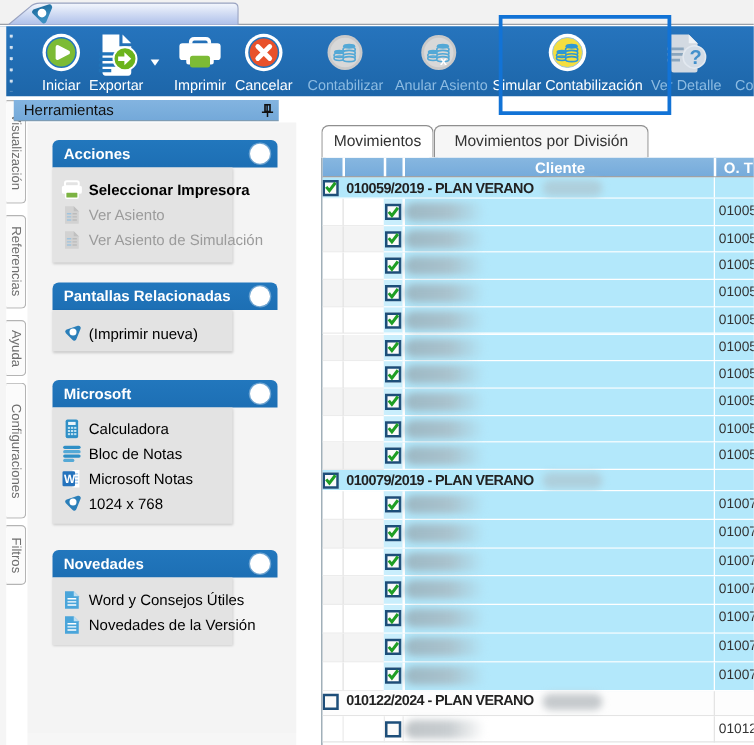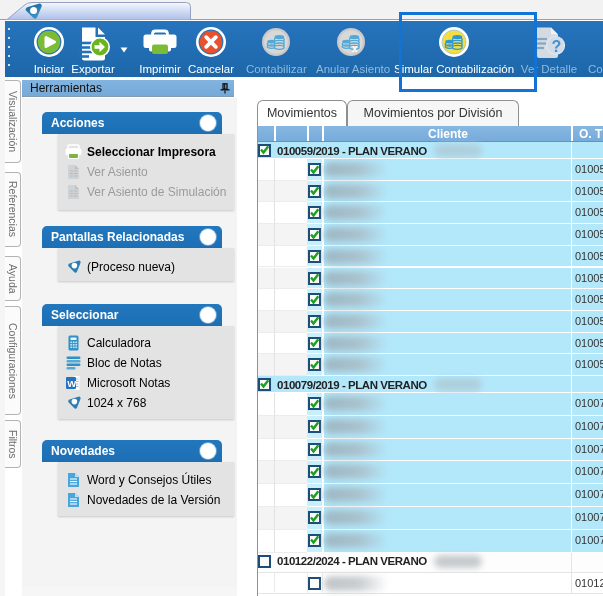--- a/index.html
+++ b/index.html
@@ -27,32 +27,32 @@
 
 
 #leftgutter { left:0; top:21px; width:5px; height:575px; background:#f5f5f5; }
 .vtab { position:absolute; left:5px; width:16px; background:#fbfbfb;
   border:1px solid #b4b4b4; border-left:none; border-radius:0 4px 4px 0;
   color:#6e6e6e; font-size:10.5px; writing-mode:vertical-rl;
   display:flex; align-items:center; justify-content:center;
   white-space:nowrap; overflow:hidden; }
 
 
-#hbar { left:22px; top:80px; width:212px; height:17px;
+#hbar { left:11px; top:80px; width:212px; height:17px;
   background:linear-gradient(#83b4e0, #74a9d9);
   border-bottom:1px solid #7e9cb4; }
 #hbar span { position:absolute; left:8px; top:1px; font-size:12px; color:#111; }
 #panel { left:22px; top:98px; width:215px; height:489px; background:#f4f4f4; }
 .sbox { position:absolute; left:42px; width:180px; }
 .shead { position:absolute; left:0; top:0; width:180px; height:22px;
   background:linear-gradient(#2277bd,#1d6fb4); border-radius:5px 5px 0 0; }
 .shead span { position:absolute; left:9px; top:4px; font-size:12px; font-weight:bold; color:#fff; }
 .shead .circ { position:absolute; right:6px; top:3px; width:16px; height:16px;
   background:#fff; border-radius:50%; box-shadow:0 0 0 1px rgba(255,255,255,.35); }
-.sbody { position:absolute; left:16px; width:176px; background:#e3e3e3; box-shadow:0 1px 2px rgba(0,0,0,0.18); }
+.sbody { position:absolute; left:0; width:144px; background:#e3e3e3; box-shadow:0 1px 2px rgba(0,0,0,0.18); }
 .sitem { position:absolute; left:0; width:180px; height:20px; font-size:12px; color:#000; }
 .sitem .txt { position:absolute; left:29px; top:3px; white-space:nowrap; }
 .sitem .ic { position:absolute; left:7px; top:2px; width:17px; height:16px; }
 .sitem.gray .txt { color:#9b9b9b; }
 .sitem.bold .txt { font-weight:bold; }
 
 
 #gridtabs { left:257px; top:99px; width:346px; height:27px; }
 .gtab { position:absolute; top:1px; height:26px; background:#fff;
   border:1px solid #8f8f8f; border-bottom:none; border-radius:6px 6px 0 0;
@@ -304,28 +304,28 @@
   <div class="shead">
         <span>Pantallas Relacionadas</span>
         <div class="circ"></div>
       </div>
   <div class="sbody" style="top:22px; height:33px;">
     <div class="sitem" style="top:9px;">
       <svg class="ic" viewBox="0 0 17 16">
         <path d="M5,6.3 L13.8,3.4 L10.4,11.8 Z" fill="#2b7fb9" stroke="#2b7fb9" stroke-width="3.6" stroke-linejoin="round"></path>
         <circle cx="9.4" cy="6.6" r="2.8" fill="#fff"></circle>
       </svg>
-      <div class="txt">(Proceso nueva)</div>
+      <div class="txt">(Imprimir nueva)</div>
     </div>
   </div>
 </div>
 
 <div class="sbox" style="top:304px;">
   <div class="shead">
-        <span>Seleccionar</span>
+        <span>Microsoft</span>
         <div class="circ"></div>
       </div>
   <div class="sbody" style="top:22px; height:93px;">
     <div class="sitem" style="top:7px;">
       <svg class="ic" viewBox="0 0 17 16">
         <rect x="3.5" y="0.5" width="10" height="15" rx="1.5" fill="#2f8fc6"></rect>
         <rect x="5.5" y="2.5" width="6" height="2.5" fill="#fff" opacity="0.9"></rect>
         <g fill="#bfe2f2">
           <rect x="5.3" y="6.5" width="1.8" height="1.6"></rect>
               <rect x="7.8" y="6.5" width="1.8" height="1.6"></rect>

